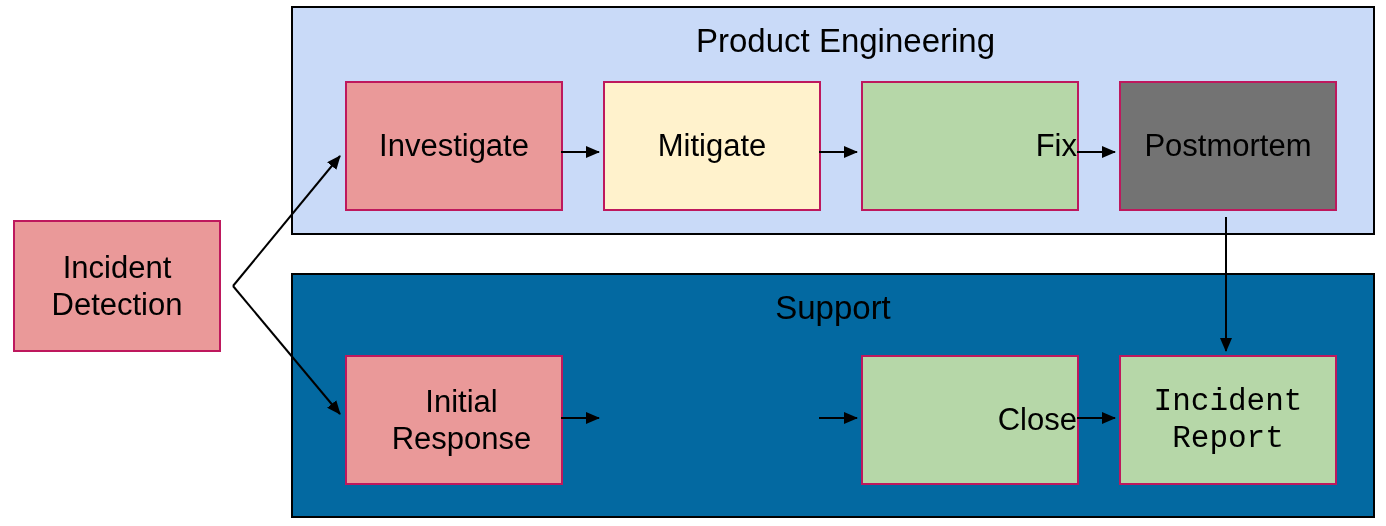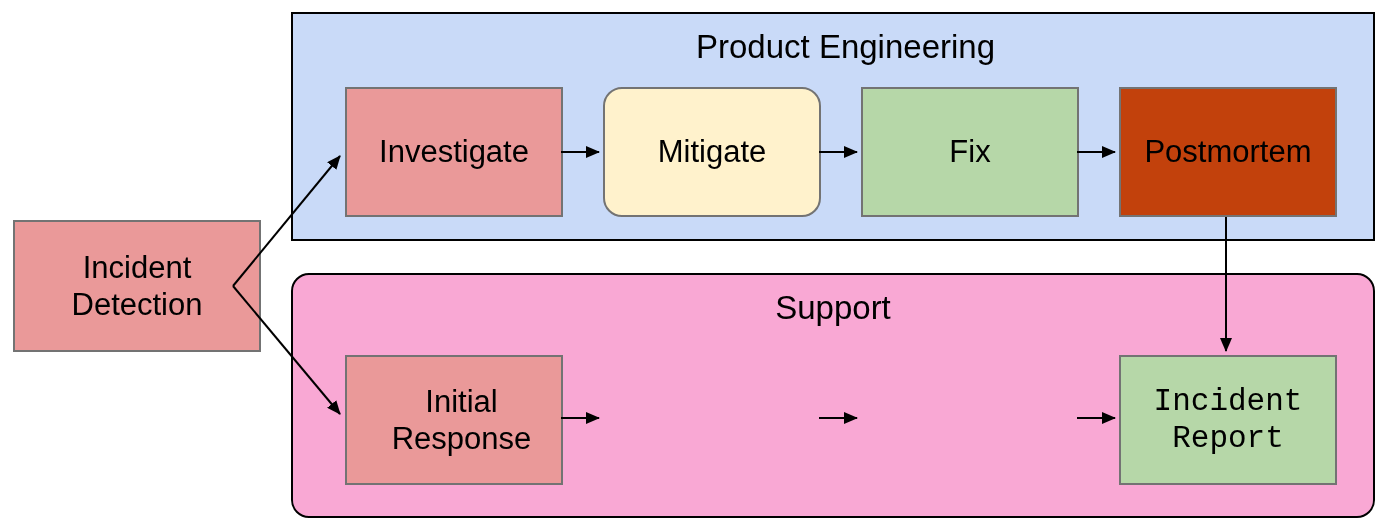--- a/index.html
+++ b/index.html
@@ -26,50 +26,50 @@
     width: 100%;
     text-align: center;
     font-size: 33px;
     font-weight: 400;
     color: #000000;
     line-height: 40px;
   }
   .node {
     position: absolute;
     box-sizing: border-box;
-    border: 2px solid #737373;
+    border: 2px solid #be185d;
     display: flex;
     align-items: center;
     justify-content: center;
     text-align: center;
     font-size: 31px;
     line-height: 1.2;
     color: #000000;
   }
   .node-investigate, .node-mitigate, .node-fix, .node-postmortem,
   .node-initial-response, .node-follow-up, .node-close, .node-incident-report {
     width: 218px;
     height: 130px;
   }
   .lane-pe .node { top: 73px; }
   .lane-support .node { top: 80px; }
   .col-1 { left: 52px; }
   .col-2 { left: 310px; }
-  .col-3 { left: 568px; }
+  .col-3 { left: 568px; justify-content: flex-end; }
   .col-4 { left: 826px; }
 
   .node-start {
     left: 13px;
     top: 220px;
-    width: 248px;
+    width: 208px;
     height: 132px;
   }
   .lane-pe {
     left: 291px;
-    top: 12px;
+    top: 6px;
     width: 1084px;
     height: 229px;
     padding-left: 25px;
   }
   .lane-support {
     left: 291px;
     top: 273px;
     width: 1084px;
     height: 245px;
   }
@@ -111,34 +111,37 @@
 
   <div class="node node-start" style="background-color: rgb(234, 153, 153);">
     <span>Incident Detection</span>
   </div>
 
   <section class="lane lane-pe" style="background-color: rgb(201, 218, 248);">
     <h2 class="lane-title">Product Engineering</h2>
     <div class="node node-investigate col-1" style="background-color: rgb(234, 153, 153);">
       <span>Investigate</span>
     </div>
-    <div class="node node-mitigate col-2" style="background-color: rgb(255, 242, 204); border-radius: 19px;">
+    <div class="node node-mitigate col-2" style="background-color: rgb(255, 242, 204);">
       <span>Mitigate</span>
     </div>
     <div class="node node-fix col-3" style="background-color: rgb(182, 215, 168);">
       <span>Fix</span>
     </div>
-    <div class="node node-postmortem col-4" style="background-color: #c2410c;">
+    <div class="node node-postmortem col-4" style="background-color: #737373;">
       <span>Postmortem</span>
     </div>
   </section>
 
-  <section class="lane lane-support" style="background-color: #f9a8d4; border-radius: 18px;">
+  <section class="lane lane-support" style="background-color: #0369a1;">
     <h2 class="lane-title">Support</h2>
     <div class="node node-initial-response col-1" style="background-color: rgb(234, 153, 153); padding-left: 15px;">
       <span>Initial Response</span>
+    </div>
+    <div class="node node-close col-3" style="background-color: rgb(182, 215, 168);">
+      <span>Close</span>
     </div>
     <div class="node node-incident-report col-4" style="background-color: rgb(182, 215, 168); font-family: Liberation Mono, monospace;">
       <span>Incident Report</span>
     </div>
   </section>
 
 </div>
 
 </body></html>

